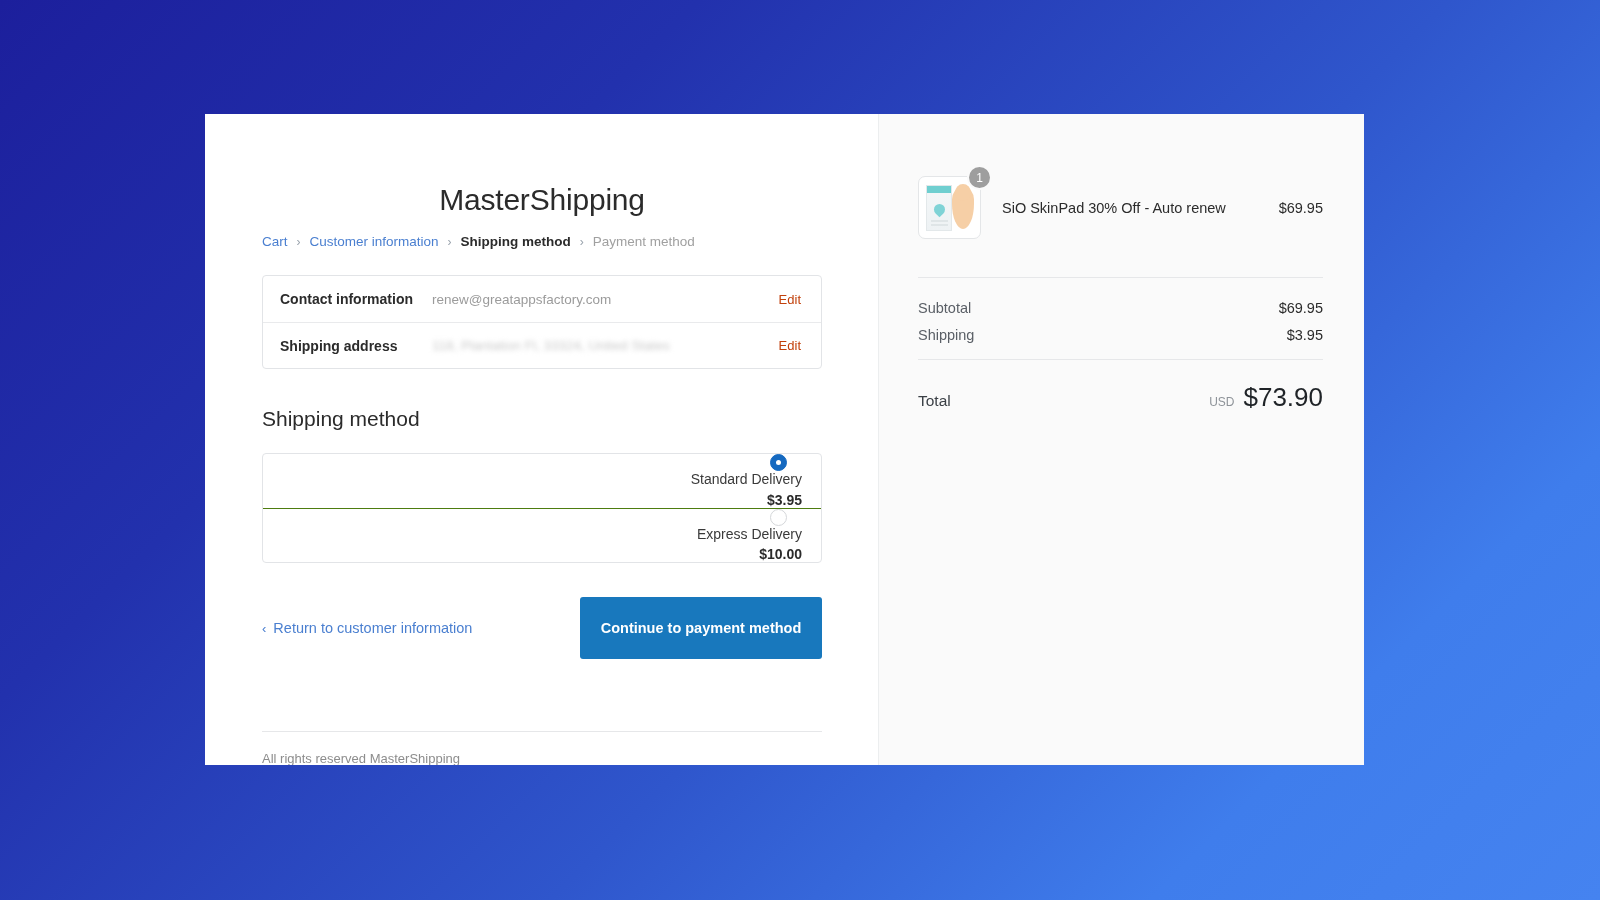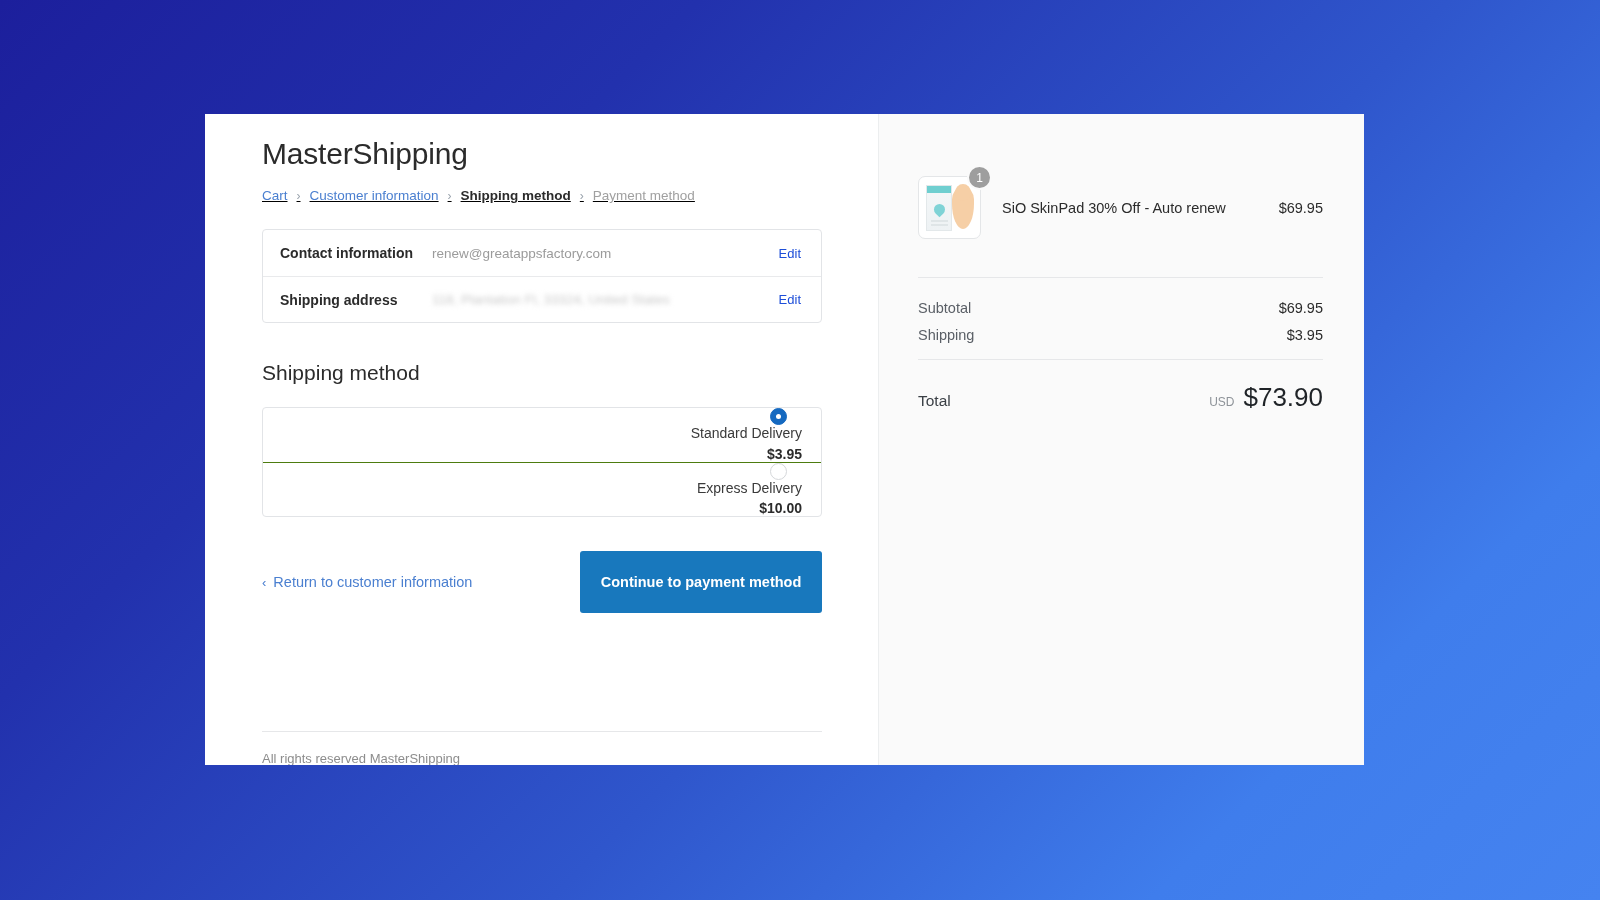--- a/index.html
+++ b/index.html
@@ -38,35 +38,35 @@
   }
 
   .main-inner {
     position: absolute;
     left: 57px;
     top: 0;
     width: 560px;
   }
 
   .store-title {
-    margin-top: 23px;
+    margin-top: 69px;
     font-size: 30px;
     font-weight: 400;
     color: #2b2b2b;
     letter-spacing: -0.2px;
     line-height: 1.1;
+    text-align: center;
   }
 
   .breadcrumb {
     margin-top: 18px;
     display: flex;
     align-items: center;
     font-size: 13.5px;
     white-space: nowrap;
-    text-decoration: underline;
   }
   .crumb { color: #4a7fd0; }
   .crumb.current { color: #2b2b2b; font-weight: 700; }
   .crumb.upcoming { color: #a0a0a0; }
   .crumb-sep {
     margin: 0 9px;
     color: #9aa3ad;
     font-size: 12px;
     line-height: 1;
   }
@@ -98,21 +98,21 @@
     color: #9b9b9b;
     flex: 1;
   }
   .info-value.blurred {
     color: #c9c9c9;
     filter: blur(2.6px);
     user-select: none;
   }
   .edit-link {
     font-size: 13px;
-    color: #1d4ed8;
+    color: #c2410c;
     cursor: pointer;
     flex: none;
     padding-left: 29px;
   }
 
   
   .section-title {
     margin-top: 38px;
     font-size: 21px;
     font-weight: 400;

